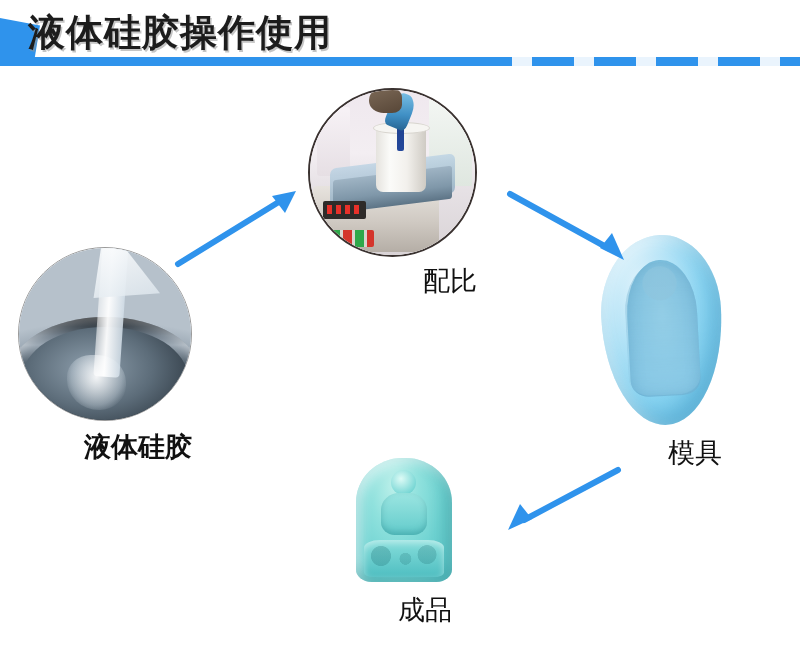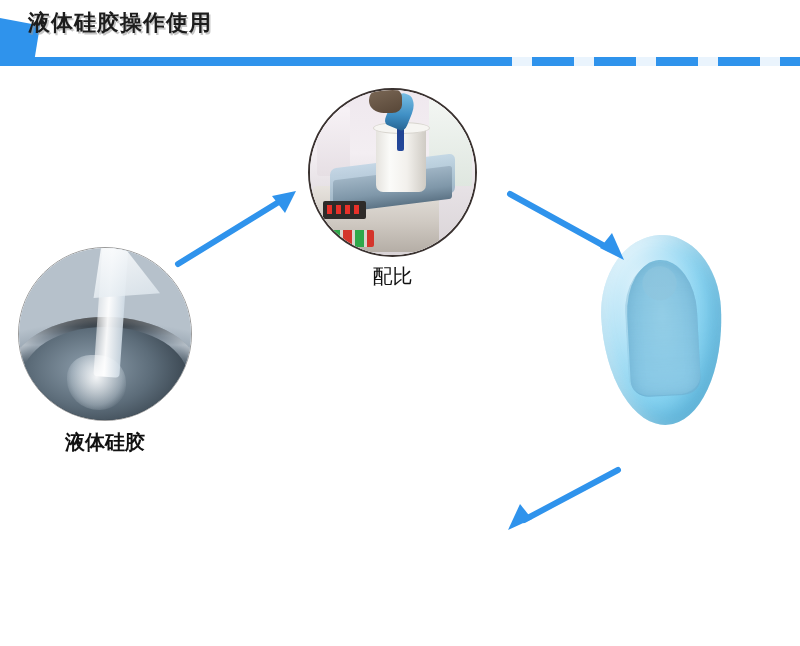--- a/index.html
+++ b/index.html
@@ -27,21 +27,21 @@
   .header-tab {
     position: absolute;
     left: 0; top: 18px;
     width: 40px; height: 42px;
     background: #2f93ec;
     clip-path: polygon(0 0, 100% 18%, 86% 100%, 0 100%);
   }
   .header-title {
     position: absolute;
     left: 28px; top: 8px;
-    font-size: 22px;
+    font-size: 37px;
     font-weight: bold;
     color: #1c1c1c;
     letter-spacing: 1px;
     text-shadow: 1.5px 1.5px 0 rgba(150,150,150,0.55);
     white-space: nowrap;
   }
   .header-rule-solid {
     position: absolute;
     left: 0; top: 57px;
     width: 470px; height: 9px;
@@ -56,22 +56,22 @@
       #2f93ec 0px, #2f93ec 42px,
       #eaf4fd 42px, #eaf4fd 62px
     );
   }
 
   
   .node { position: absolute; }
   .node-caption {
     position: absolute;
     width: 100%;
-    text-align: center;
-    font-size: 20px;
+    text-align: right;
+    font-size: 27px;
     color: #111111;
     white-space: nowrap;
   }
 
   
   .photo-circle {
     border-radius: 50%;
     overflow: hidden;
     position: relative;
   }
@@ -315,22 +315,32 @@
       <div class="sc-keys"></div>
     </div>
     <div class="node-caption" style="top:175px;">配比</div>
   </div>
 
   <div class="node" id="node-mold">
     <div class="mold-shape">
       <div class="mold-cavity"></div>
       <div class="mold-figure"></div>
     </div>
-  </div>
-
+    <div class="node-caption" style="top:200px;">模具</div>
+  </div>
+
+  <div class="node" id="node-product">
+    <div class="prod-shape">
+      <div class="prod-head"></div>
+      <div class="prod-torso"></div>
+      <div class="prod-base"></div>
+      <div class="prod-detail"></div>
+    </div>
+    <div class="node-caption" style="top:134px;">成品</div>
+  </div>
 
   <svg class="arrow-svg" style="left:172px; top:186px; width:130px; height:84px;" viewBox="0 0 130 84">
     <line x1="6" y1="78" x2="110" y2="14" stroke="#2f93ec" stroke-width="6" stroke-linecap="round"></line>
     <polygon points="124,5 100,10 113,27" fill="#2f93ec"></polygon>
   </svg>
 
   <svg class="arrow-svg" style="left:500px; top:182px; width:140px; height:86px;" viewBox="0 0 140 86">
     <line x1="10" y1="12" x2="108" y2="66" stroke="#2f93ec" stroke-width="6" stroke-linecap="round"></line>
     <polygon points="124,78 100,66 112,51" fill="#2f93ec"></polygon>
   </svg>

